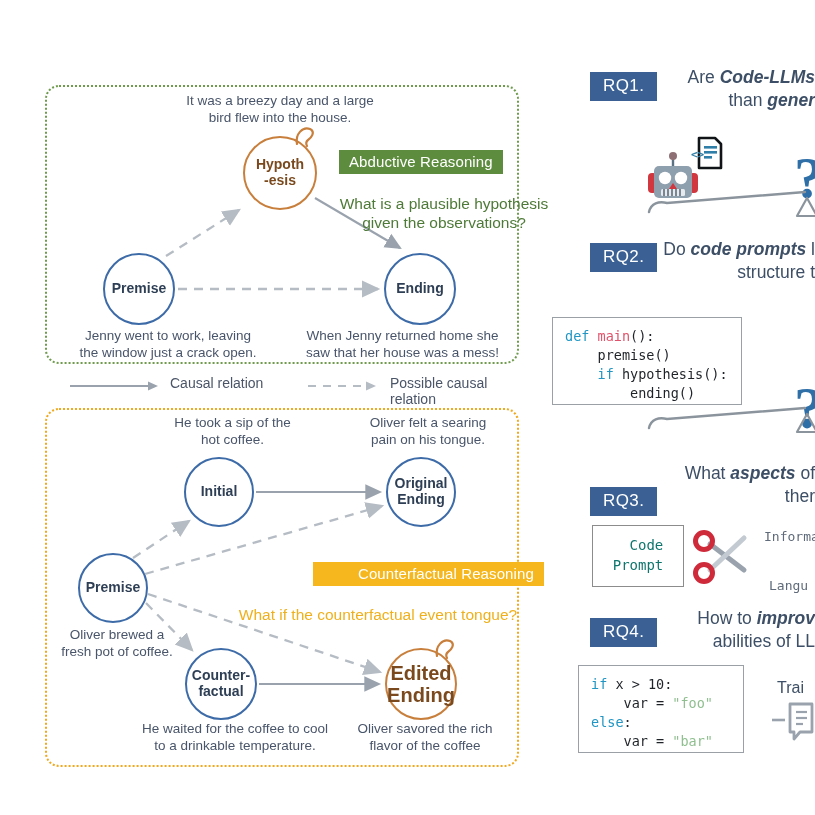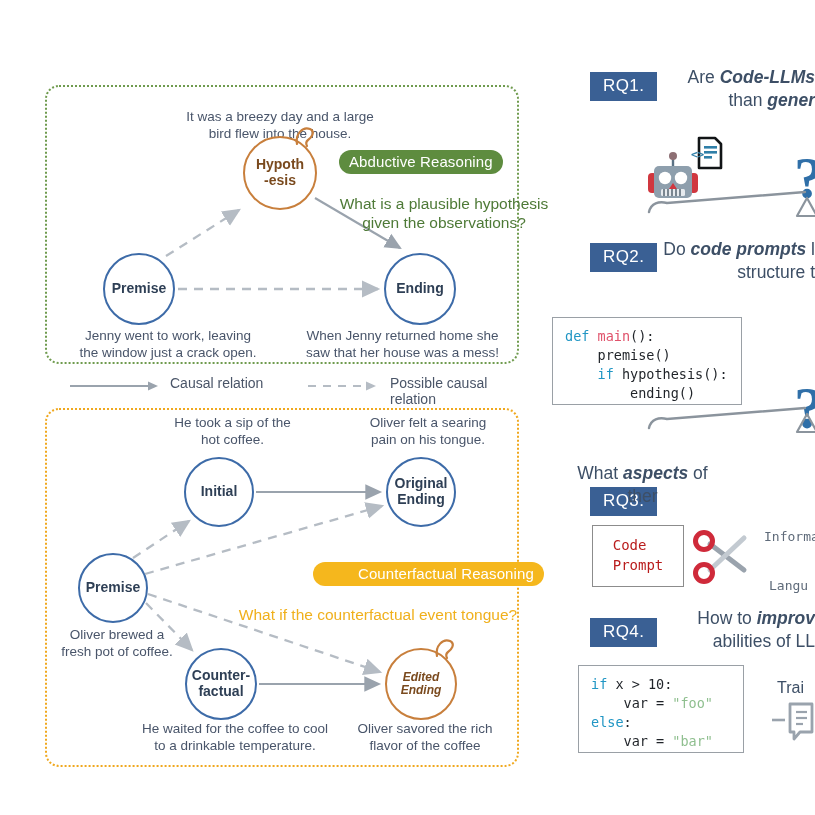--- a/index.html
+++ b/index.html
@@ -45,21 +45,20 @@
   .caption{
     position:absolute;text-align:center;
     font-size:13.5px;color:#49556a;line-height:1.28;
   }
 
   
   .badge{
     position:absolute;color:#fff;font-size:15px;
     padding:3px 10px 4px 10px;white-space:nowrap;
     letter-spacing:.1px;
-    border-radius:12px;
   }
   .badge-green{background:#5e8c3f;}
   .badge-amber{background:#f5b71d;padding-left:45px;}
   .sub-q{
     position:absolute;text-align:center;font-size:15.5px;line-height:1.25;margin-top:16px;
   }
   .sub-q-green{color:#4e7a37;}
   .sub-q-amber{color:#f0b01c;}
 
   
@@ -88,23 +87,23 @@
     padding:9px 12px;white-space:pre;color:#1f2328;
     box-sizing:border-box;
   }
   .k-kw{color:#2196c4;text-align:center;}
   .k-fn{color:#e0526b;}
   .k-str{color:#8fbf8f;}
 
   .plainbox{
     position:absolute;border:1.6px solid #8c8c8c;background:#fff;
     font-family:"DejaVu Sans Mono", monospace;
-    font-size:14px;color:#b91c1c;
+    font-size:14px;color:#0f766e;
     display:flex;align-items:center;justify-content:center;
-    text-align:left;line-height:1.4;box-sizing:border-box;
+    text-align:right;line-height:1.4;box-sizing:border-box;
   }
 
   .mono-label{
     position:absolute;font-family:"DejaVu Sans Mono", monospace;
     font-size:13px;color:#5f6b7a;white-space:nowrap;
   }
 
   .qmark{
     position:absolute;color:#2f6fa8;font-size:60px;
     font-weight:bold;line-height:1;font-family:"Liberation Serif",serif;
@@ -119,21 +118,21 @@
   }
   svg{overflow:visible;}
 </style>
 </head>
 <body>
 
 <div class="stage">
 
   <div class="panel panel-abductive"></div>
 
-  <div class="caption" style="left: 155px; top: 108px; width: 250px; white-space: pre-line;">It was a breezy day and a large
+  <div class="caption" style="left: 155px; top: 92px; width: 250px; white-space: pre-line;">It was a breezy day and a large
 bird flew into the house.</div>
 
   <div class="node node-orange" style="left:243px;top:136px;width:74px;height:74px;font-size:14px;">
     <span style="white-space:pre-line;">Hypoth
 -esis</span>
     <svg class="hook" viewBox="0 0 26 26">
       <path d="M4 20 C 2 10, 10 2, 17 5 C 23 8, 18 14, 15 16 C 13 17.5, 13 20, 14 22" fill="none" stroke="#c87f3c" stroke-width="2.2" stroke-linecap="round"></path>
     </svg>
   </div>
 
@@ -202,21 +201,21 @@
 
   <div class="node node-blue" style="left:78px;top:553px;width:70px;height:70px;font-size:14px;">
     <span style="white-space: pre-line;">Premise</span>
   </div>
 
   <div class="node node-blue" style="left:185px;top:648px;width:72px;height:72px;font-size:14px;">
     <span style="white-space:pre-line;">Counter-
 factual</span>
   </div>
 
-  <div class="node node-orange" style="left:385px;top:648px;width:72px;height:72px;font-size:12px;font-style:italic;">
+  <div class="node node-orange" style="left:385px;top:648px;width:72px;height:72px;font-size:20px;">
     <span style="white-space:pre-line;">Edited
 Ending</span>
     <svg class="hook" viewBox="0 0 26 26">
       <path d="M4 20 C 2 10, 10 2, 17 5 C 23 8, 18 14, 15 16 C 13 17.5, 13 20, 14 22" fill="none" stroke="#c87f3c" stroke-width="2.2" stroke-linecap="round"></path>
     </svg>
   </div>
 
   <svg style="position:absolute;left:0;top:0;width:815px;height:815px;pointer-events:none;">
 
     <line x1="256" y1="492" x2="380" y2="492" stroke="#9aa3ad" stroke-width="2.1" marker-end="url(#ah-solid)"></line>
@@ -294,21 +293,21 @@
         ending()</div>
 
   <div class="qmark" style="left:794px;top:378px;">?</div>
 
   <svg style="position:absolute;left:645px;top:406px;width:175px;height:40px;" viewBox="0 0 175 40">
     <path d="M4 22 C 6 13, 14 11, 22 13 L 160 2" fill="none" stroke="#8b949d" stroke-width="2.4" stroke-linecap="round"></path>
     <path d="M152 26 l10 -18 l10 18 z" fill="none" stroke="#8b949d" stroke-width="2.2" stroke-linejoin="round"></path>
   </svg>
 
   <div class="rq-tag" style="left:590px;top:487px;">RQ3.</div>
-  <div class="rq-text" style="left:470px;top:462px;width:345px;text-align:center;">
+  <div class="rq-text" style="left:470px;top:462px;width:345px;text-align:right;">
     <div><span>What </span><b>aspects</b><span> of</span></div>
     <div><span>ther</span></div>
   </div>
 
   <div class="plainbox" style="left:592px;top:525px;width:92px;height:62px;white-space:pre-line;">Code
 Prompt</div>
 
   <svg style="position:absolute;left:692px;top:524px;width:58px;height:62px;" viewBox="0 0 58 62">
     <line x1="18" y1="20" x2="52" y2="46" stroke="#9aa3ad" stroke-width="5" stroke-linecap="round"></line>
     <line x1="18" y1="46" x2="52" y2="14" stroke="#c3cad1" stroke-width="5" stroke-linecap="round"></line>

